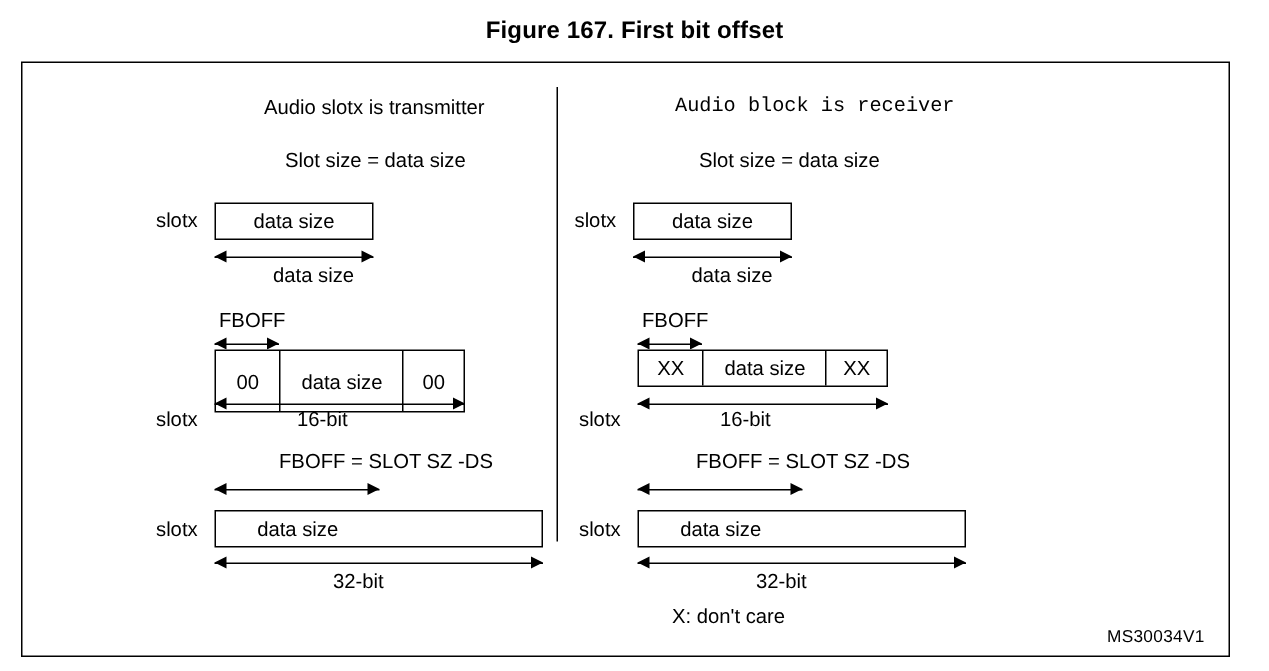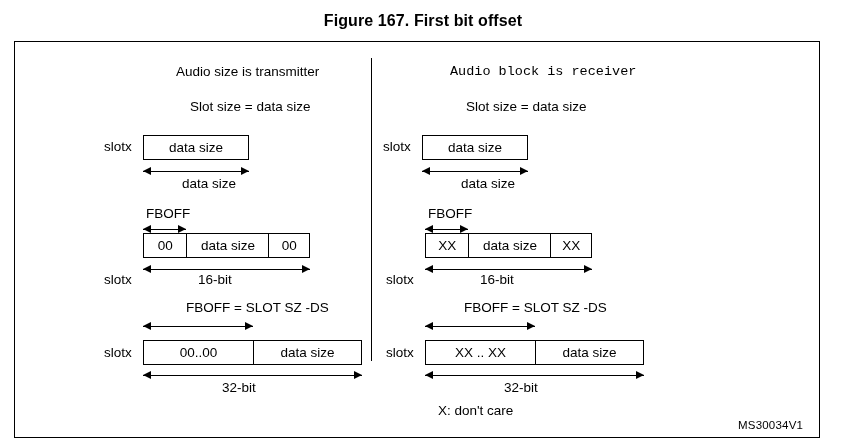--- a/index.html
+++ b/index.html
@@ -121,62 +121,61 @@
 </style>
 </head>
 <body>
 
 <div id="figure-title">Figure 167. First bit offset</div>
 
 <div id="figure-frame"></div>
 
 <div id="panel-divider"></div>
 
-<div class="panel-heading" style="left:176px; top:64px;">Audio size is transmitter</div>
+<div class="panel-heading" style="left:176px; top:64px;">Audio slotx is transmitter</div>
 <div class="panel-heading" style="left:190px; top:99px;">Slot size = data size</div>
 
 <div class="slot-label" style="left:104px; top:139px;">slotx</div>
 <div class="box" style="left:143px; top:135px; width:106px; height:25px;">
   <div class="cell" style="width:100%;">data size</div>
 </div>
 <div class="dim-arrow" style="left:143px; top:167px; width:106px;">
   <div class="shaft"></div>
     <div class="head left"></div>
     <div class="head right"></div>
 </div>
 <div class="caption" style="left:182px; top:176px;">data size</div>
 
 <div class="caption" style="left:146px; top:206px;">FBOFF</div>
 <div class="dim-arrow" style="left:143px; top:225px; width:43px;">
   <div class="shaft"></div>
     <div class="head left"></div>
     <div class="head right"></div>
 </div>
 <div class="slot-label" style="left:104px; top:272px;">slotx</div>
-<div class="box" style="left:143px; top:233px; width:167px; height:25px;">
+<div class="box" style="left:143px; top:233px; width:167px; height:42px;">
   <div class="cell" style="width:43px;">00</div>
   <div class="cell" style="width:83px;">data size</div>
   <div class="cell" style="width:41px;">00</div>
 </div>
 <div class="dim-arrow" style="left:143px; top:265px; width:167px;">
   <div class="shaft"></div>
     <div class="head left"></div>
     <div class="head right"></div>
 </div>
 <div class="caption" style="left:198px; top:272px;">16-bit</div>
 
 <div class="caption" style="left:186px; top:300px;">FBOFF = SLOT SZ -DS</div>
 <div class="dim-arrow" style="left:143px; top:322px; width:110px;">
   <div class="shaft"></div>
     <div class="head left"></div>
     <div class="head right"></div>
 </div>
 <div class="slot-label" style="left:104px; top:345px;">slotx</div>
 <div class="box" style="left:143px; top:340px; width:219px; height:25px;">
-  <div class="cell" style="width:110px;">00..00</div>
   <div class="cell" style="width:109px;">data size</div>
 </div>
 <div class="dim-arrow" style="left:143px; top:371px; width:219px;">
   <div class="shaft"></div>
     <div class="head left"></div>
     <div class="head right"></div>
 </div>
 <div class="caption" style="left:222px; top:380px;">32-bit</div>
 
 <div class="panel-heading" style="left:450px; top:64px;font-family:Liberation Mono, monospace;">Audio block is receiver</div>
@@ -213,24 +212,23 @@
 <div class="caption" style="left:480px; top:272px;">16-bit</div>
 
 <div class="caption" style="left:464px; top:300px;">FBOFF = SLOT SZ -DS</div>
 <div class="dim-arrow" style="left:425px; top:322px; width:110px;">
   <div class="shaft"></div>
     <div class="head left"></div>
     <div class="head right"></div>
 </div>
 <div class="slot-label" style="left:386px; top:345px;">slotx</div>
 <div class="box" style="left:425px; top:340px; width:219px; height:25px;">
-  <div class="cell" style="width:110px;">XX .. XX</div>
   <div class="cell" style="width:109px;">data size</div>
 </div>
 <div class="dim-arrow" style="left:425px; top:371px; width:219px;">
   <div class="shaft"></div>
     <div class="head left"></div>
     <div class="head right"></div>
 </div>
 <div class="caption" style="left:504px; top:380px;">32-bit</div>
 
-<div class="note" style="left:438px; top:403px;">X: don't care</div>
+<div class="note" style="left:448px; top:403px;">X: don't care</div>
 <div class="watermark" style="left:738px; top:419px;">MS30034V1</div>
 
 </body></html>

